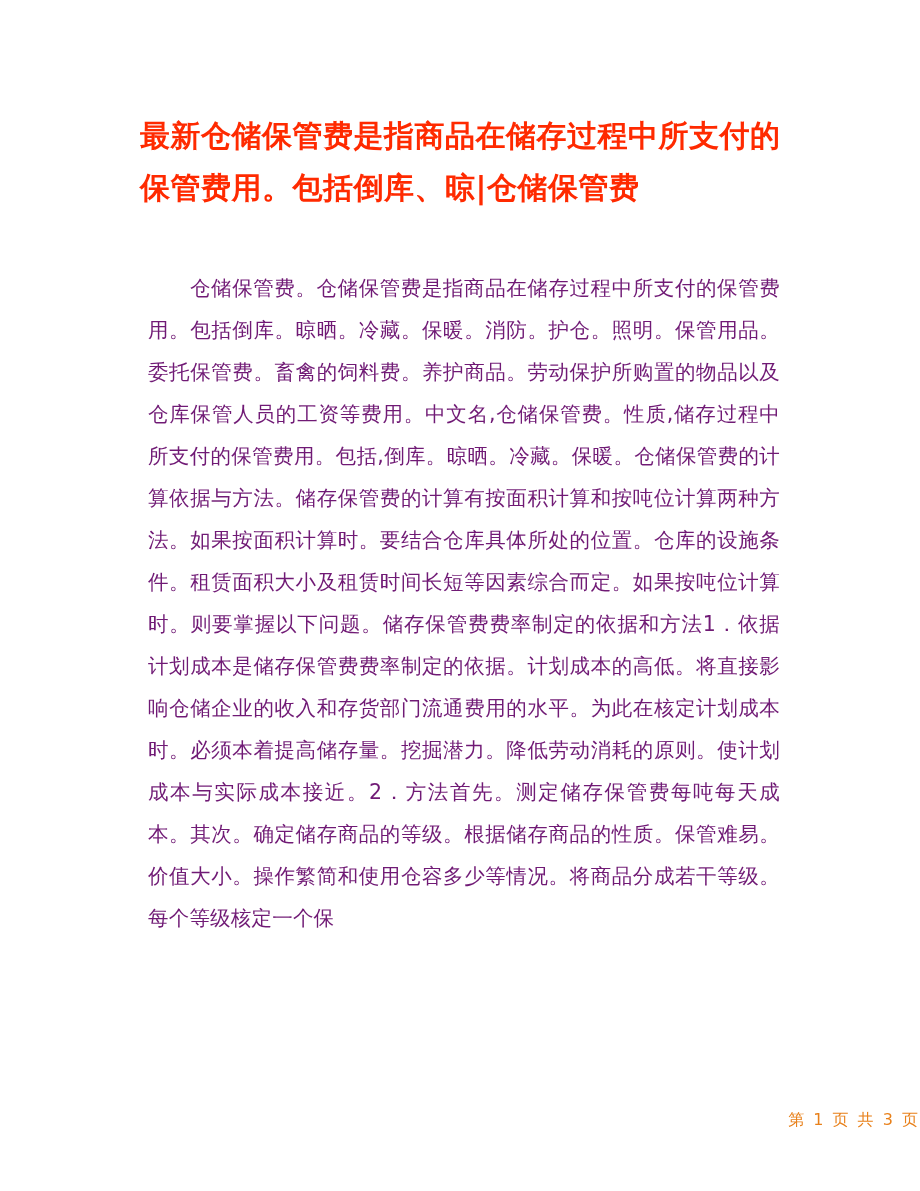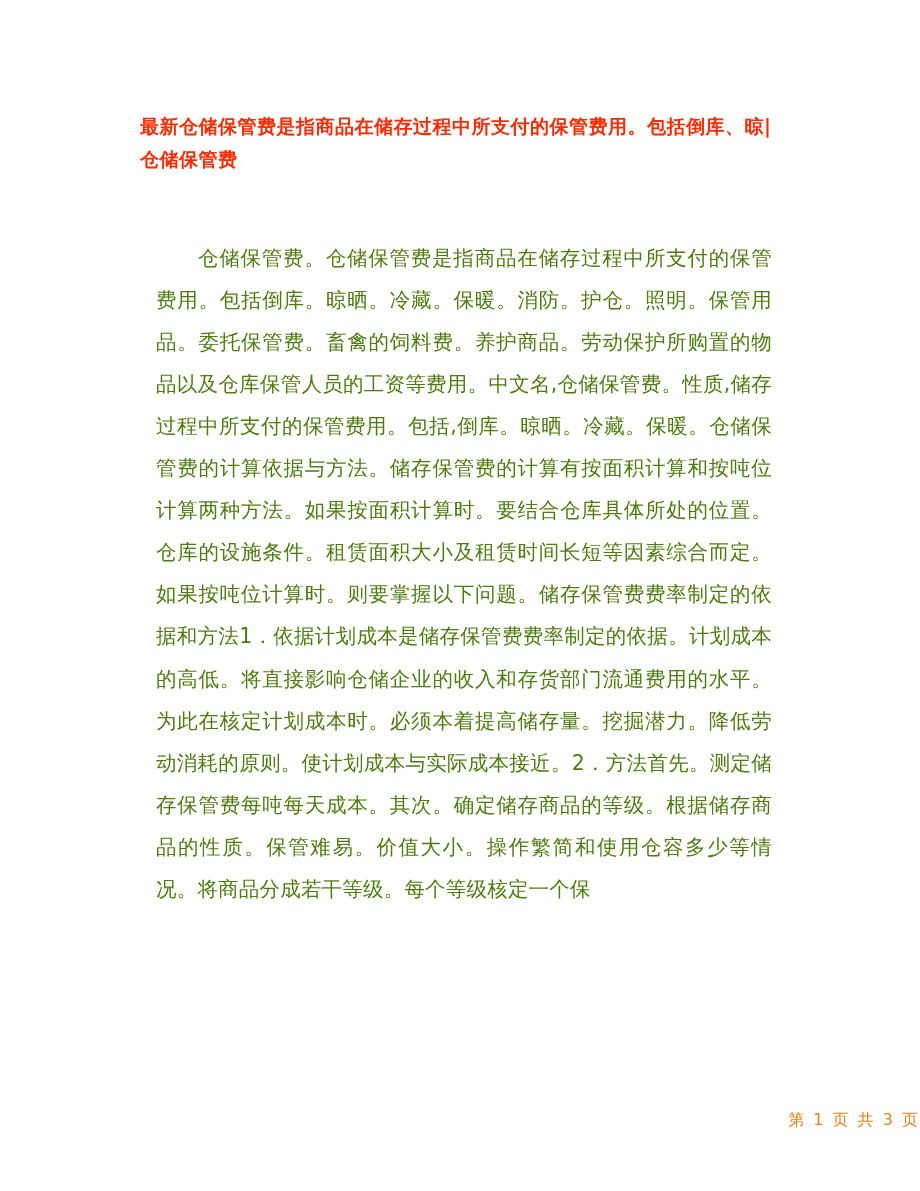--- a/index.html
+++ b/index.html
@@ -19,33 +19,33 @@
     overflow: hidden;
   }
   .content {
     position: absolute;
     left: 140px;
     top: 110px;
     width: 648px;
   }
   .doc-title {
     font-family: "DejaVu Sans", sans-serif;
-    font-size: 19px;
+    font-size: 30px;
     font-weight: bold;
     color: #ff2a00;
     line-height: 1.72;
     letter-spacing: 0.5px;
     margin: 0;
   }
   .body-text {
-    margin: 16px;
+    margin: 8px;
     padding-top: 46px;
     font-family: "DejaVu Sans", sans-serif;
     font-size: 20.5px;
-    color: #4d7c0f;
+    color: #701a75;
     line-height: 2.05;
     text-align: justify;
     text-justify: inter-ideograph;
     text-indent: 42px;
     letter-spacing: 0.2px;
   }
   .footer {
     position: absolute;
     left: 0;
     right: 0;

